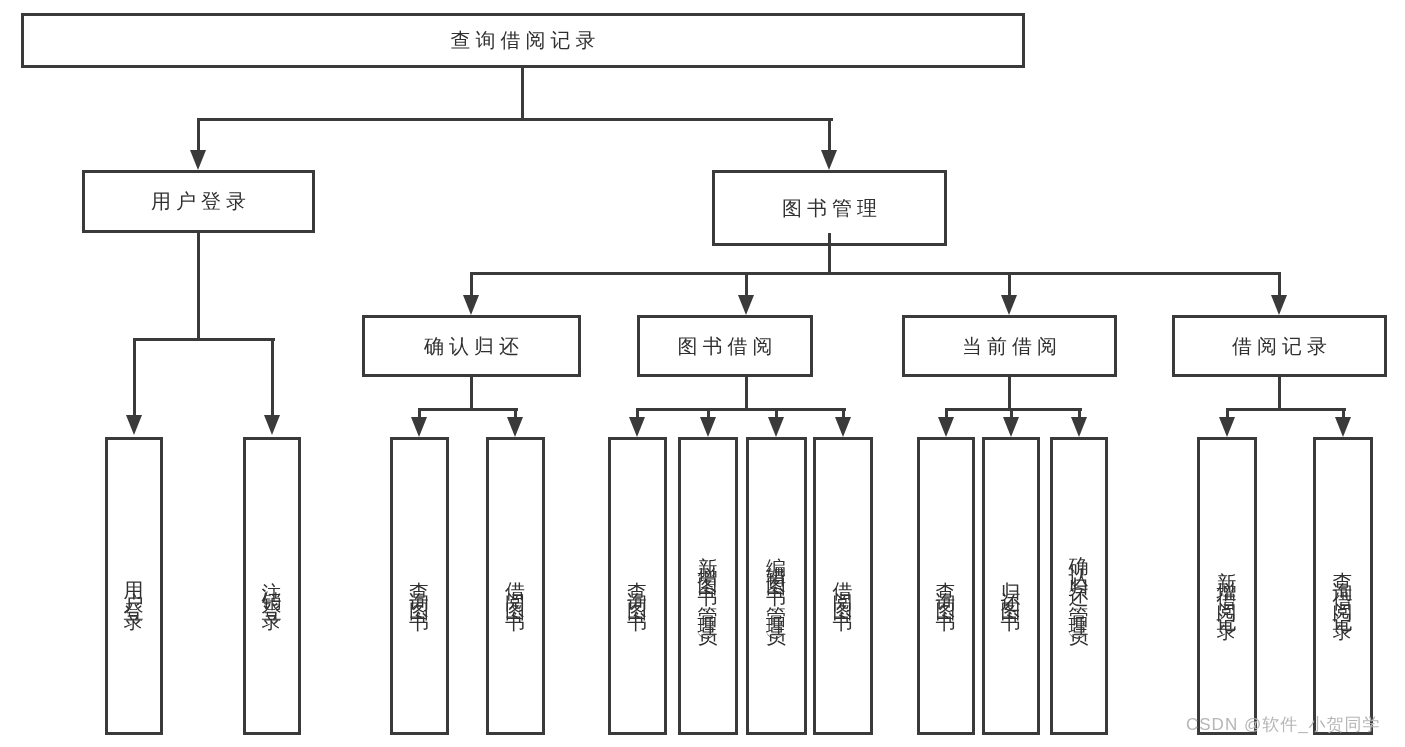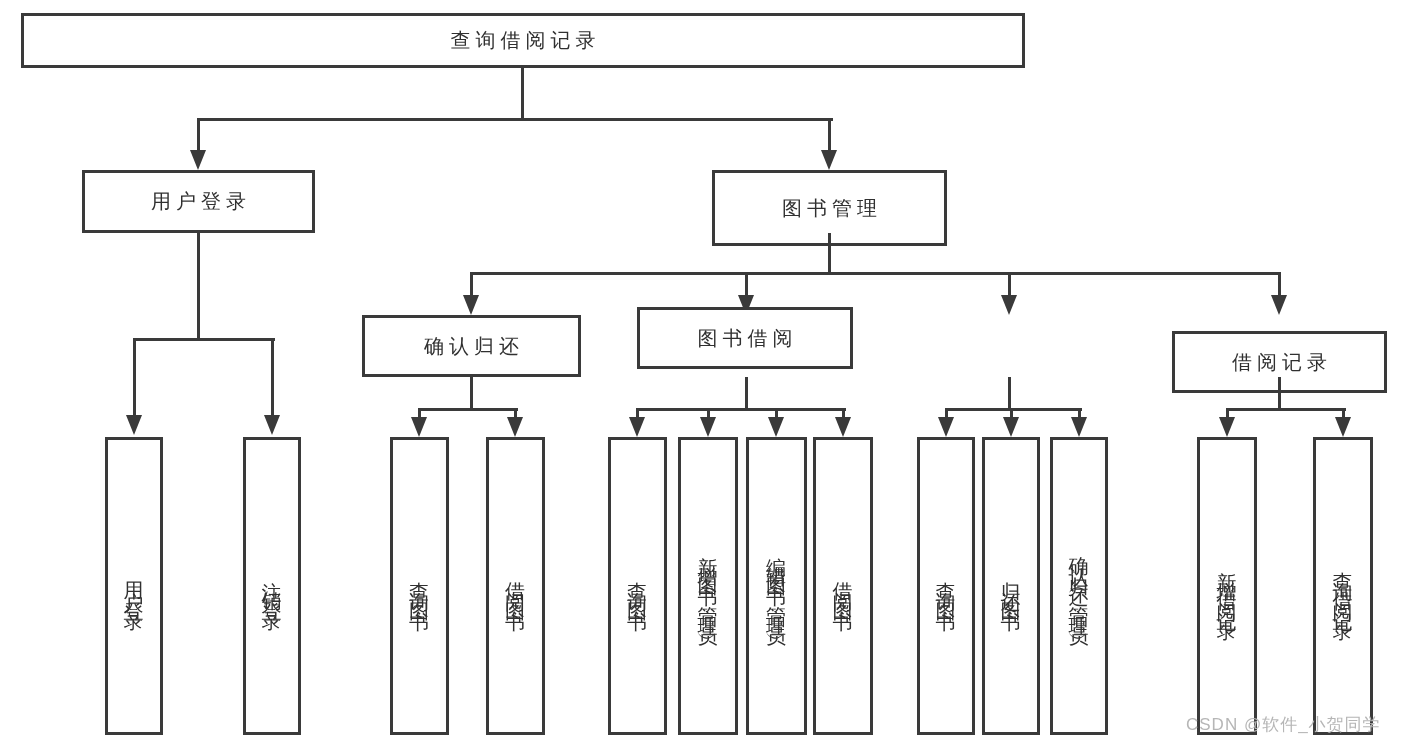--- a/index.html
+++ b/index.html
@@ -75,24 +75,27 @@
   <div class="vline" style="left:745px;top:272px;height:25px;"></div>
   <div class="arrow" style="left:738px;top:295px;"></div>
   <div class="vline" style="left:1008px;top:272px;height:25px;"></div>
   <div class="arrow" style="left:1001px;top:295px;"></div>
   <div class="vline" style="left:1278px;top:272px;height:25px;"></div>
   <div class="arrow" style="left:1271px;top:295px;"></div>
 
   <div class="node" style="left:362px;top:315px;width:219px;height:62px;">
     <span class="hlabel">确认归还</span>
   </div>
-  <div class="node" style="left:637px;top:307px;width:216px;height:62px;">
+  <div class="node" style="left:637px;top:315px;width:176px;height:62px;">
     <span class="hlabel">图书借阅</span>
   </div>
-  <div class="node" style="left:1172px;top:315px;width:215px;height:62px;margin-top:16px;">
+  <div class="node" style="left:902px;top:315px;width:215px;height:62px;">
+    <span class="hlabel">当前借阅</span>
+  </div>
+  <div class="node" style="left:1172px;top:315px;width:215px;height:62px;">
     <span class="hlabel">借阅记录</span>
   </div>
 
   <div class="vline" style="left:470px;top:377px;height:34px;"></div>
   <div class="hline" style="left:418px;top:408px;width:100px;"></div>
   <div class="vline" style="left:418px;top:408px;height:11px;"></div>
   <div class="arrow" style="left:411px;top:417px;"></div>
   <div class="vline" style="left:514px;top:408px;height:11px;"></div>
   <div class="arrow" style="left:507px;top:417px;"></div>
 

